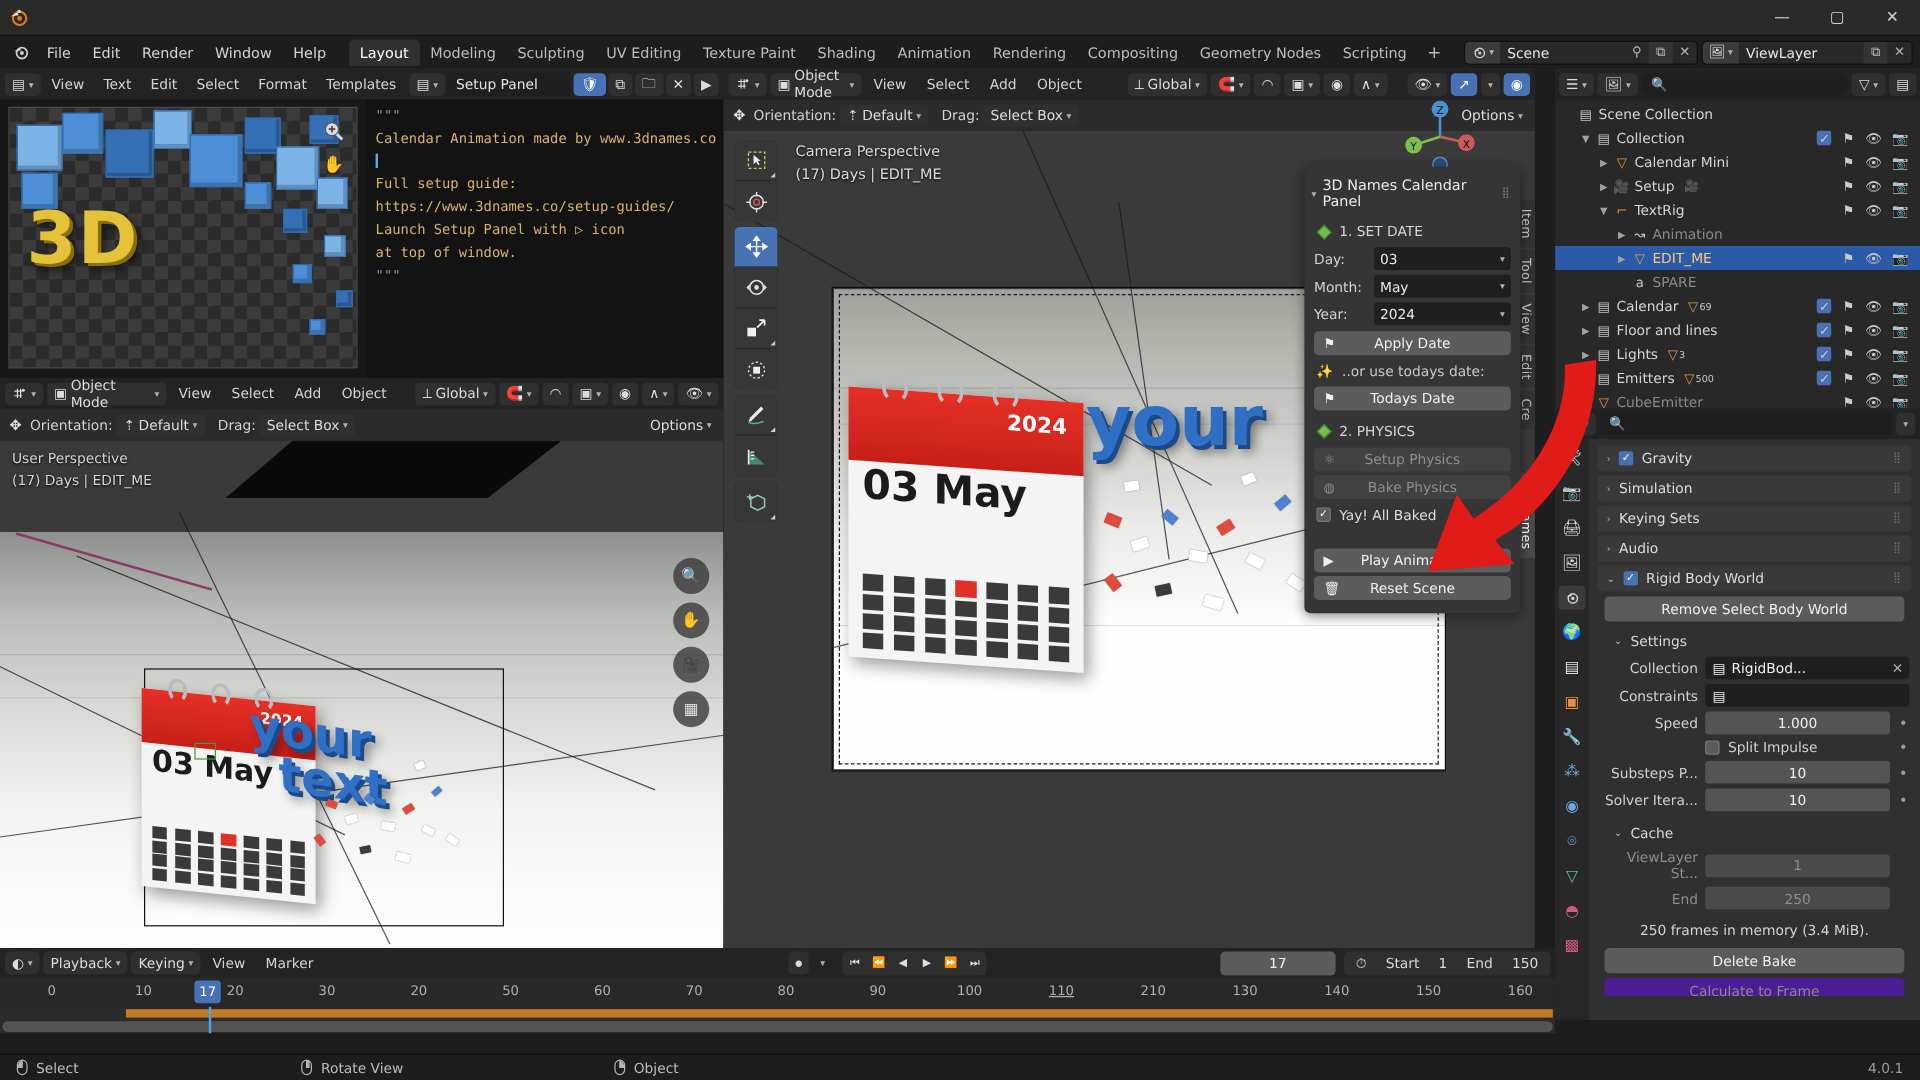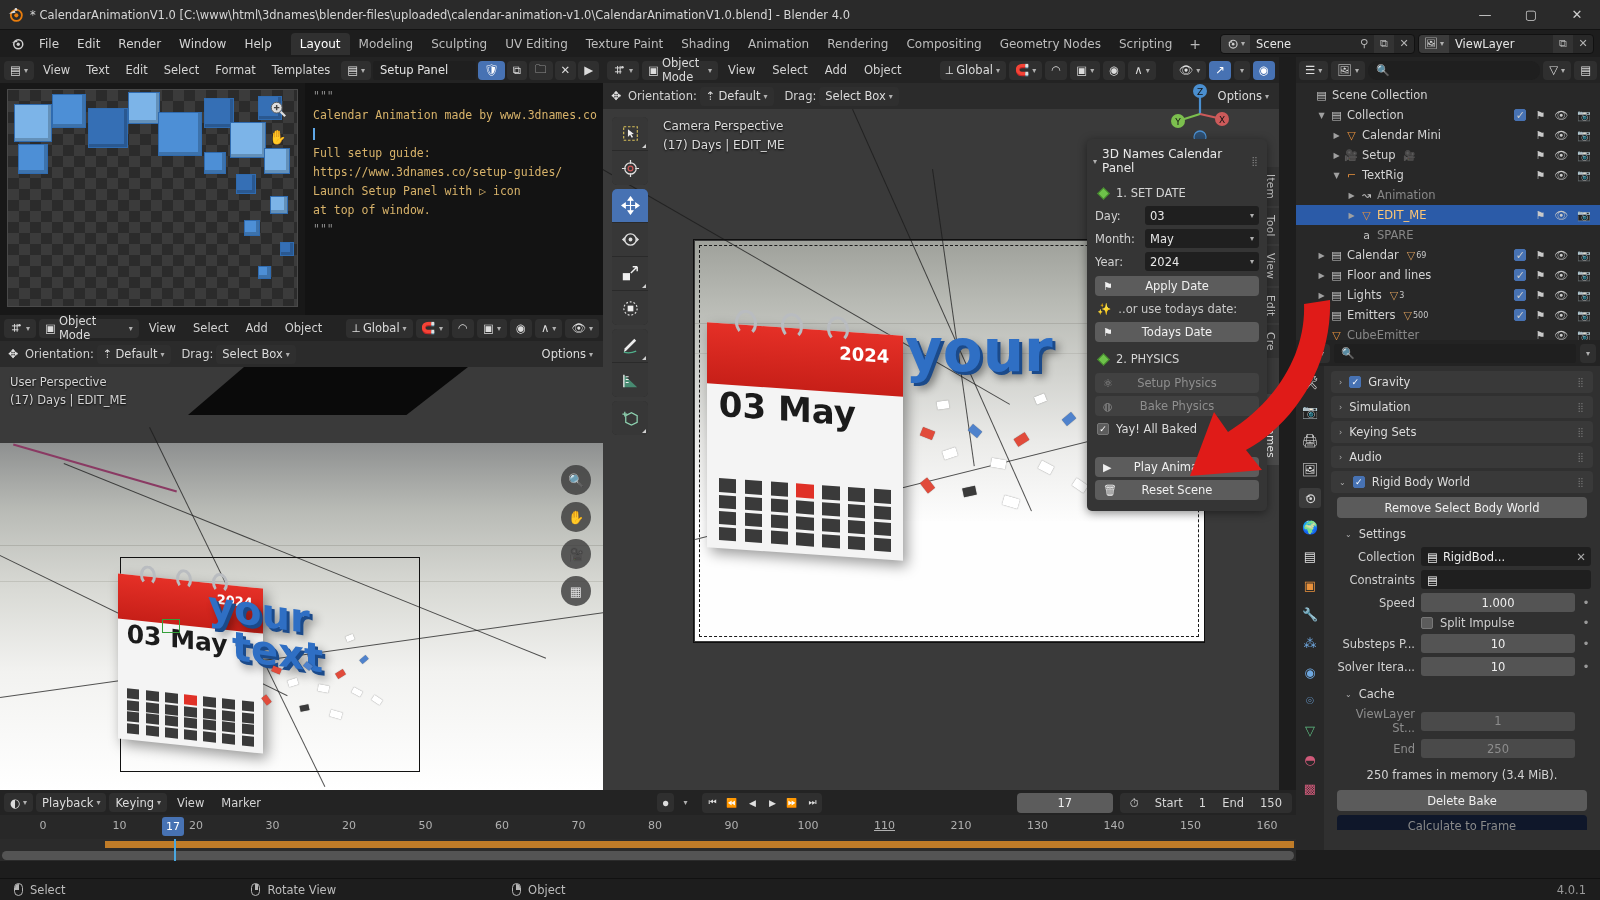--- a/index.html
+++ b/index.html
@@ -183,21 +183,21 @@
   .pr-body { position:absolute; left:28px; top:26px; right:0; bottom:20px; overflow:hidden;
     padding:5px 7px 0 7px; }
   .pr-panel { background:#393939; border-radius:4px; margin-bottom:3px;
     display:flex; align-items:center; height:22px; padding:0 8px; gap:7px; font-size:11.5px;
     color:#dcdcdc; }
   .pr-panel .dots { margin-left:auto; color:#6e6e6e; font-size:9px; letter-spacing:1px; }
   .pr-sub { display:flex; align-items:center; gap:7px; font-size:11.5px; color:#d8d8d8;
     padding:5px 0 4px 14px; }
   .pr-btn { height:21px; background:#5b5b5b; border-radius:4px; display:flex;
     align-items:center; justify-content:center; font-size:11.5px; color:#efefef; margin:4px 6px; }
-  .pr-btn.dim { background:#0f172a; color:#8a8a8a; }
+  .pr-btn.dim { background:#4c1d95; color:#8a8a8a; }
   .pr-row { display:flex; align-items:center; gap:6px; padding:2px 2px 2px 0; }
   .pr-lbl { width:84px; text-align:right; font-size:11.5px; color:#d0d0d0; }
   .pr-lbl.dim { color:#8d8d8d; }
   .pr-field { flex:1; height:19px; background:#545454; border-radius:3px;
     display:flex; align-items:center; justify-content:center; font-size:11.5px; color:#efefef; }
   .pr-field.dark { background:#1f1f1f; justify-content:flex-start; padding-left:6px; gap:5px; }
   .pr-field.dimf { background:#4a4a4a; color:#8d8d8d; }
   .pr-dot { width:10px; text-align:center; color:#9a9a9a; font-size:12px; }
   .pr-note { text-align:center; font-size:11.5px; color:#d3d3d3; padding:8px 0 4px 0; }
 
@@ -271,21 +271,20 @@
 
   <div class="titlebar">
     <div class="tb-logo">
       <svg width="17" height="17" viewBox="0 0 20 20">
         <circle cx="11" cy="11" r="6.5" fill="none" stroke="#e87d0d" stroke-width="2.1"></circle>
         <circle cx="11" cy="11" r="2.4" fill="#e87d0d"></circle>
         <path d="M2 9 L9 5 L10 8 Z" fill="#dddddd"></path>
         <circle cx="10.5" cy="4" r="1.6" fill="#dddddd"></circle>
       </svg>
     </div>
-    <div class="tb-title">* CalendarAnimationV1.0 [C:\www\html\3dnames\blender-files\uploaded\calendar-animation-v1.0\CalendarAnimationV1.0.blend] - Blender 4.0</div>
     <div class="tb-win">
       <div>—</div>
       <div>▢</div>
       <div>✕</div>
     </div>
   </div>
 
   <div class="topbar">
     <div class="blend-icon">
       <svg width="15" height="15" viewBox="0 0 20 20">
@@ -382,20 +381,21 @@
           <div class="cube l" style="left:222px;top:32px; width:36px; height:36px;"></div>
           <div class="cube" style="left:10px; top:54px; width:30px; height:30px;"></div>
           <div class="cube d" style="left:250px;top:6px;  width:24px; height:24px;"></div>
           <div class="cube l" style="left:256px;top:58px; width:26px; height:26px;"></div>
           <div class="cube" style="left:196px;top:62px; width:22px; height:22px;"></div>
           <div class="cube d" style="left:228px;top:84px; width:20px; height:20px;"></div>
           <div class="cube l" style="left:262px;top:106px;width:18px; height:18px;"></div>
           <div class="cube" style="left:236px;top:130px;width:16px; height:16px;"></div>
           <div class="cube d" style="left:272px;top:152px;width:14px; height:14px;"></div>
           <div class="cube" style="left:250px;top:176px;width:13px; height:13px;"></div>
+          <div class="splashtxt">3D</div>
           <div class="sp-tool" style="top:6px;">
             <svg width="18" height="18" viewBox="0 0 20 20">
                 <circle cx="8.5" cy="8.5" r="6" fill="#ddd" stroke="#555"></circle>
                 <path d="M13 13 L18 18" stroke="#ddd" stroke-width="2.5"></path>
                 <path d="M5.5 8.5h6M8.5 5.5v6" stroke="#444" stroke-width="1.6"></path>
               </svg>
           </div>
           <div class="sp-tool" style="top:34px;">✋</div>
         </div>
       </div>

